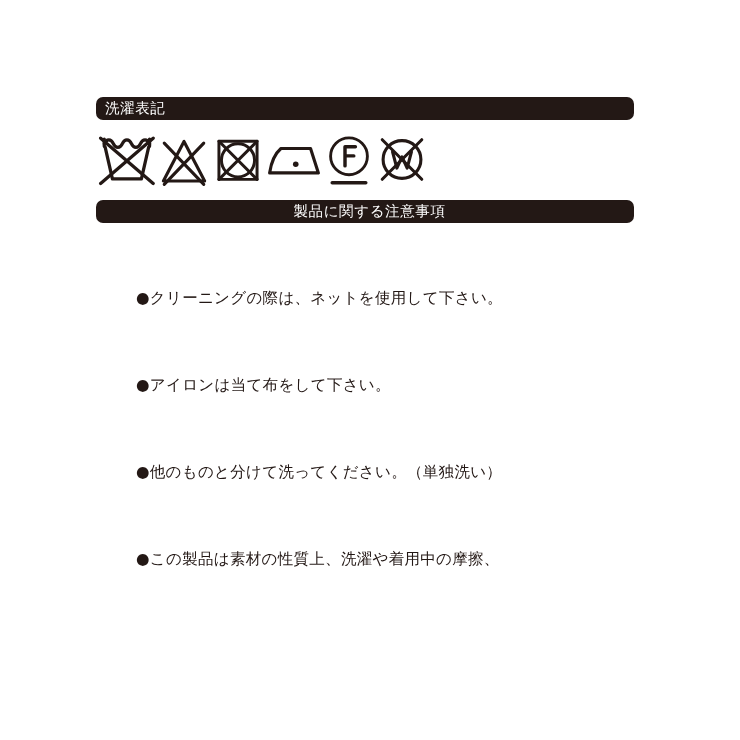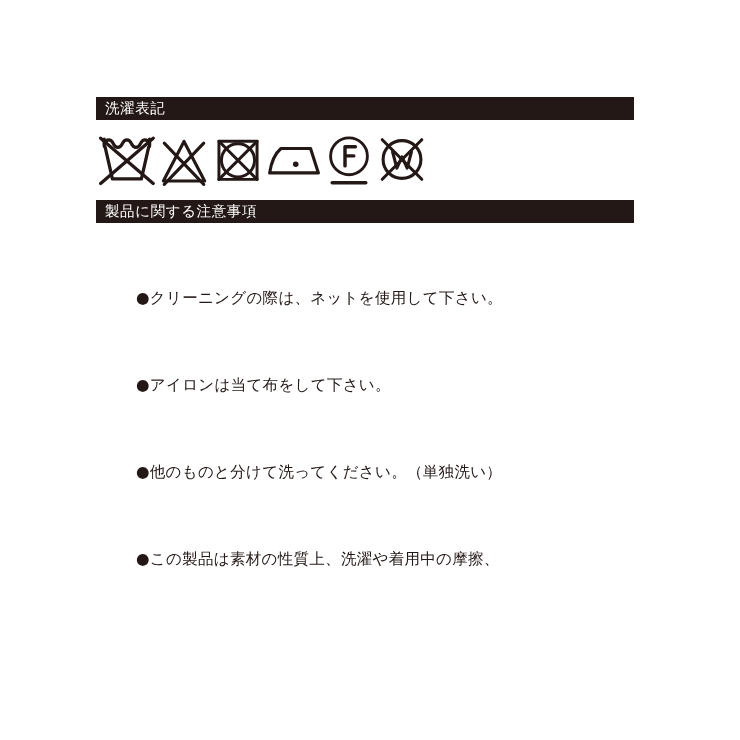--- a/index.html
+++ b/index.html
@@ -9,23 +9,23 @@
     overflow:hidden;
   }
   .content{position:absolute;left:96px;top:87px;width:610px;color:#231815;}
   .page-title{
     font-size:18px;font-weight:600;line-height:21px;margin:0 0 0 6px;
     letter-spacing:0.5px;
   }
   .bar{
     margin-top:10px;width:538px;height:23px;background:#231815;color:#ffffff;
     font-size:14.5px;font-weight:500;line-height:23px;padding-left:9px;
-    box-sizing:border-box;letter-spacing:0.6px;
+    box-sizing:border-box;letter-spacing:0.6px;border-radius:7px;
   }
-  .bar2{margin-top:8px;}
+  .bar2{margin-top:8px;text-align:center;}
   .symbols{
     display:flex;align-items:center;gap:3px;height:66px;margin:6px 0 4px 1px;
   }
   .sym .st{stroke:#231815;stroke-width:3.6;fill:none;stroke-linecap:round;stroke-linejoin:round;}
   .sym .thick{stroke-width:4.3;}
   .sym .fill{fill:#231815;stroke:none;}
   .cautions{
     margin-top:3px;font-size:15.5px;font-weight:500;line-height:29px;
     letter-spacing:0.3px;white-space:pre;
   }

